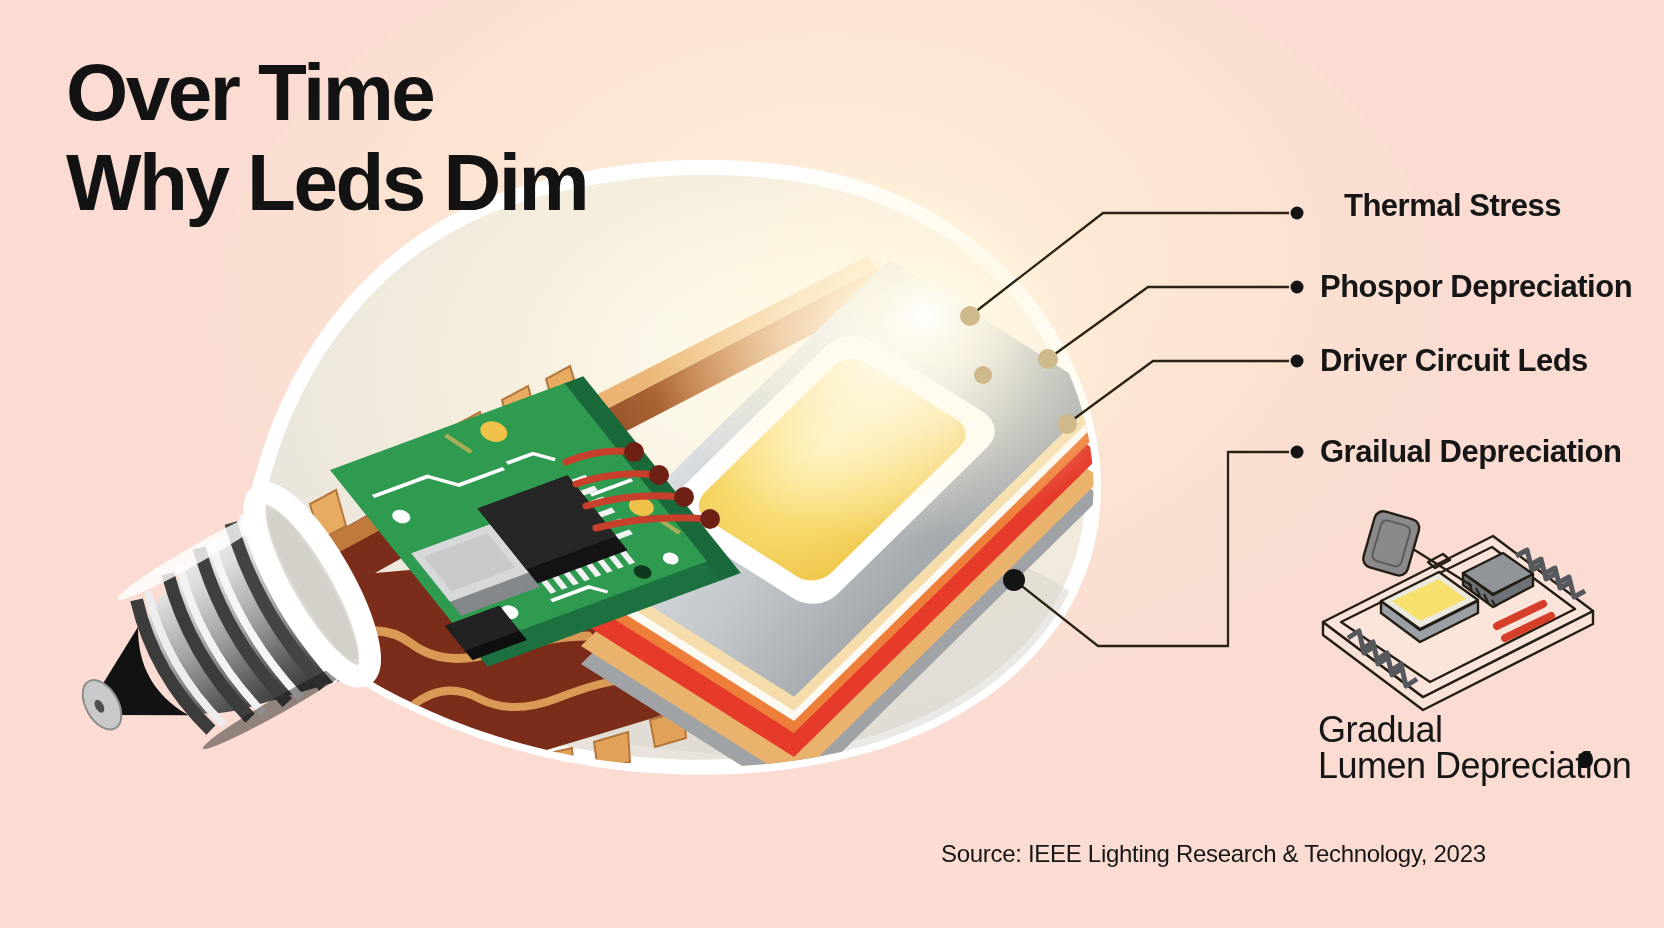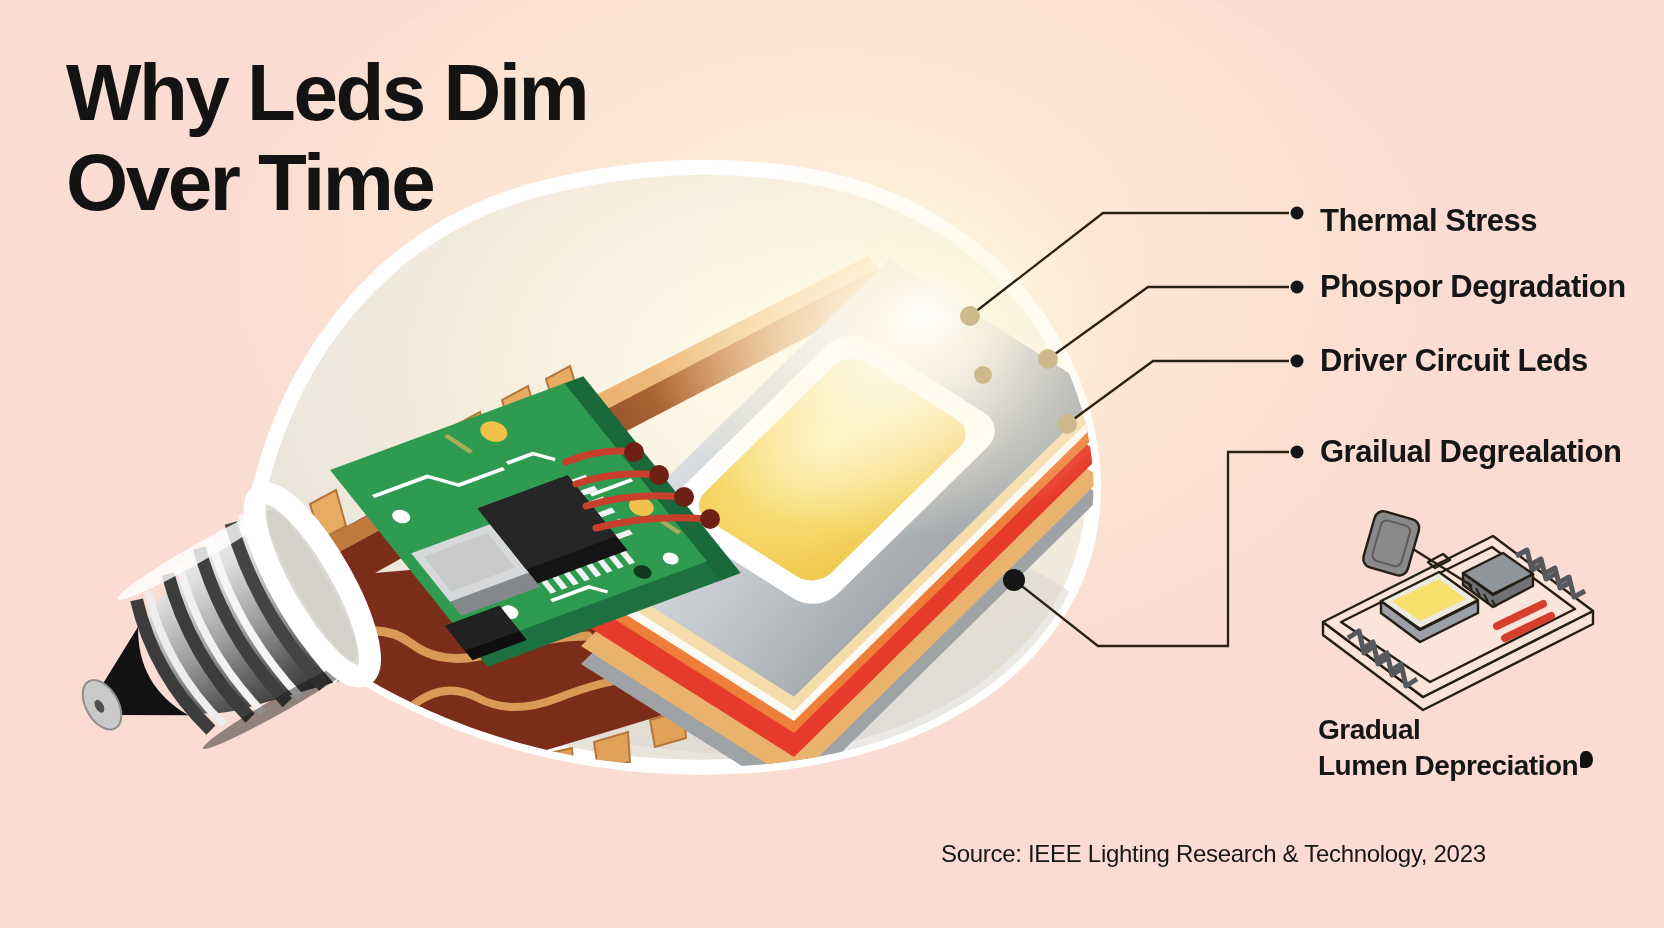--- a/index.html
+++ b/index.html
@@ -13,24 +13,24 @@
   .txt{position:absolute;white-space:nowrap;}
   .title{
     left:66px;top:48px;
     font-size:80px;font-weight:800;line-height:90px;letter-spacing:-2.5px;
     color:#131313;
   }
   .callout-label{
     left:1320px;
     font-size:31px;font-weight:700;letter-spacing:-0.5px;line-height:38px;
   }
-  .cl-0{top:202px;} .cl-1{top:268px;} .cl-2{top:342px;} .cl-3{top:433px;}
+  .cl-0{top:187px;margin-left:24px;} .cl-1{top:268px;} .cl-2{top:342px;} .cl-3{top:433px;}
   .caption{
     left:1318px;top:712px;
-    font-size:28px;font-weight:700;letter-spacing:-0.5px;line-height:36px;
+    font-size:36px;font-weight:400;letter-spacing:-0.5px;line-height:36px;
   }
   .mark{
     position:absolute;left:1580px;top:751px;width:13px;height:17px;
     background:#111;border-radius:70% 90% 90% 30%;
   }
   .source{
     left:941px;top:840px;
     font-size:24px;font-weight:400;letter-spacing:-0.3px;
   }
 </style>
@@ -308,28 +308,28 @@
 
     <g transform="rotate(16 1390 544)">
       <rect x="1368" y="514" width="46" height="58" rx="9" fill="#8a8a8a"></rect>
       <rect x="1376" y="522" width="30" height="42" rx="6" fill="none" stroke="#5c5c5c" stroke-width="2"></rect>
     </g>
     <path d="M 1413,549 L 1472,586"></path>
   </g>
 </svg>
 
 <div class="txt title">
+  <div>Over Time</div>
   <div>Why Leds Dim</div>
-  <div>Over Time</div>
 </div>
 
 <div class="txt callout-label cl-0">Thermal Stress</div>
-<div class="txt callout-label cl-1">Phospor Degradation</div>
+<div class="txt callout-label cl-1">Phospor Depreciation</div>
 <div class="txt callout-label cl-2">Driver Circuit Leds</div>
-<div class="txt callout-label cl-3">Grailual Degrealation</div>
+<div class="txt callout-label cl-3">Grailual Depreciation</div>
 
 <div class="txt caption">
   <div>Gradual</div>
   <div>Lumen Depreciation</div>
 </div>
 <div class="mark"></div>
 
 <div class="txt source">Source: IEEE Lighting Research &amp; Technology, 2023</div>
 
 </body></html>

